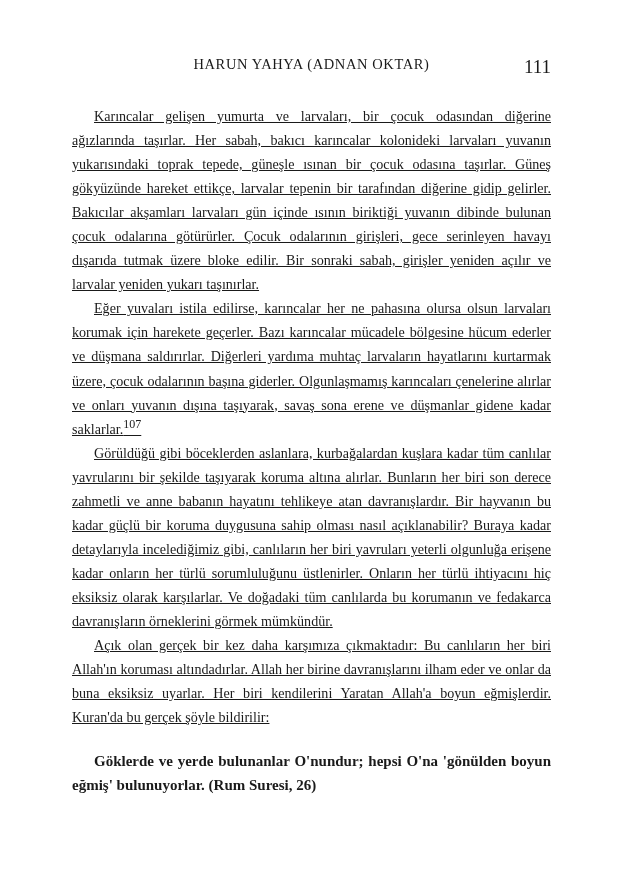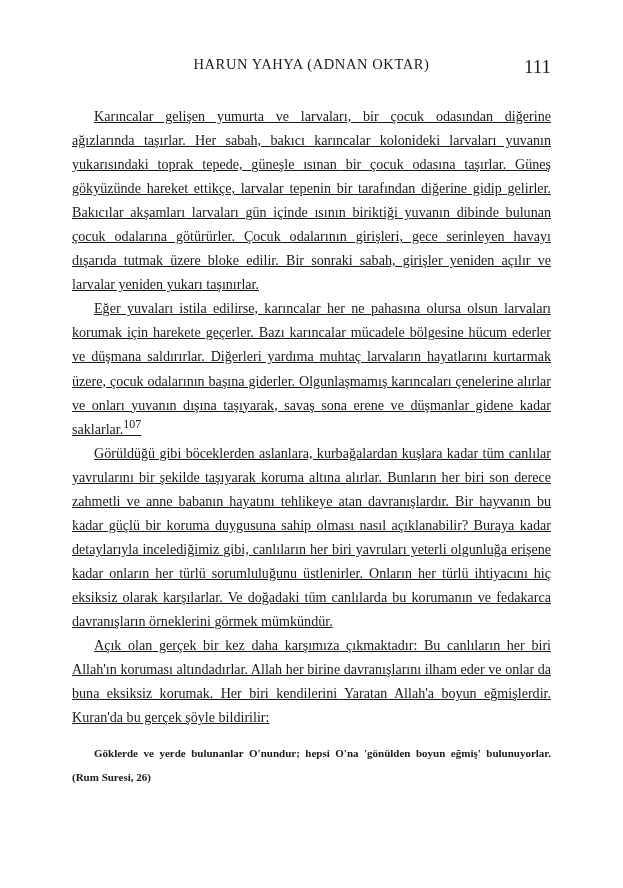--- a/index.html
+++ b/index.html
@@ -64,22 +64,22 @@
   .content p.indent {
     text-indent: 22px;
     text-decoration: underline;
   }
   .content p.noindent {
     text-indent: 0;
   }
   .content p.quote {
     font-weight: bold;
     text-indent: 22px;
-    margin-top: 12px;
-    font-size: 11px;
+    margin-top: 20px;
+    font-size: 15px;
     line-height: 24.05px;
     text-align: justify;
   }
   sup {
     font-size: 12px;
     vertical-align: super;
     line-height: 0;
   }
 </style>
 </head>
@@ -89,17 +89,17 @@
 
   <div class="header">
     <span class="header-title">HARUN YAHYA (ADNAN OKTAR)</span>
     <span class="page-number">111</span>
   </div>
 
   <div class="content">
     <p class="indent">Karıncalar gelişen yumurta ve larvaları, bir çocuk odasından diğerine ağızlarında taşırlar. Her sabah, bakıcı karıncalar kolonideki larvaları yuvanın yukarısındaki toprak tepede, güneşle ısınan bir çocuk odasına taşırlar. Güneş gökyüzünde hareket ettikçe, larvalar tepenin bir tarafından diğerine gidip gelirler. Bakıcılar akşamları larvaları gün içinde ısının biriktiği yuvanın dibinde bulunan çocuk odalarına götürürler. Çocuk odalarının girişleri, gece serinleyen havayı dışarıda tutmak üzere bloke edilir. Bir sonraki sabah, girişler yeniden açılır ve larvalar yeniden yukarı taşınırlar.</p>
     <p class="indent"><span>Eğer yuvaları istila edilirse, karıncalar her ne pahasına olursa olsun larvaları korumak için harekete geçerler. Bazı karıncalar mücadele bölgesine hücum ederler ve düşmana saldırırlar. Diğerleri yardıma muhtaç larvaların hayatlarını kurtarmak üzere, çocuk odalarının başına giderler. Olgunlaşmamış karıncaları çenelerine alırlar ve onları yuvanın dışına taşıyarak, savaş sona erene ve düşmanlar gidene kadar saklarlar.</span><sup>107</sup></p>
     <p class="indent">Görüldüğü gibi böceklerden aslanlara, kurbağalardan kuşlara kadar tüm canlılar yavrularını bir şekilde taşıyarak koruma altına alırlar. Bunların her biri son derece zahmetli ve anne babanın hayatını tehlikeye atan davranışlardır. Bir hayvanın bu kadar güçlü bir koruma duygusuna  sahip olması nasıl açıklanabilir? Buraya kadar detaylarıyla incelediğimiz gibi, canlıların her biri yavruları yeterli olgunluğa erişene kadar onların her türlü sorumluluğunu üstlenirler. Onların her türlü ihtiyacını hiç eksiksiz olarak karşılarlar. Ve doğadaki tüm canlılarda bu korumanın ve fedakarca davranışların örneklerini görmek mümkündür.</p>
-    <p class="indent">Açık olan gerçek bir kez daha karşımıza çıkmaktadır: Bu canlıların her biri Allah'ın koruması altındadırlar. Allah her birine davranışlarını ilham eder ve onlar da buna eksiksiz korumak. Her biri kendilerini Yaratan Allah'a boyun eğmişlerdir. Kuran'da bu gerçek şöyle bildirilir:</p>
+    <p class="indent">Açık olan gerçek bir kez daha karşımıza çıkmaktadır: Bu canlıların her biri Allah'ın koruması altındadırlar. Allah her birine davranışlarını ilham eder ve onlar da buna eksiksiz uyarlar. Her biri kendilerini Yaratan Allah'a boyun eğmişlerdir. Kuran'da bu gerçek şöyle bildirilir:</p>
     <p class="quote">Göklerde ve yerde bulunanlar O'nundur; hepsi O'na 'gönülden boyun eğmiş' bulunuyorlar. (Rum Suresi, 26)</p>
   </div>
 
 </div>
 
 </body></html>

